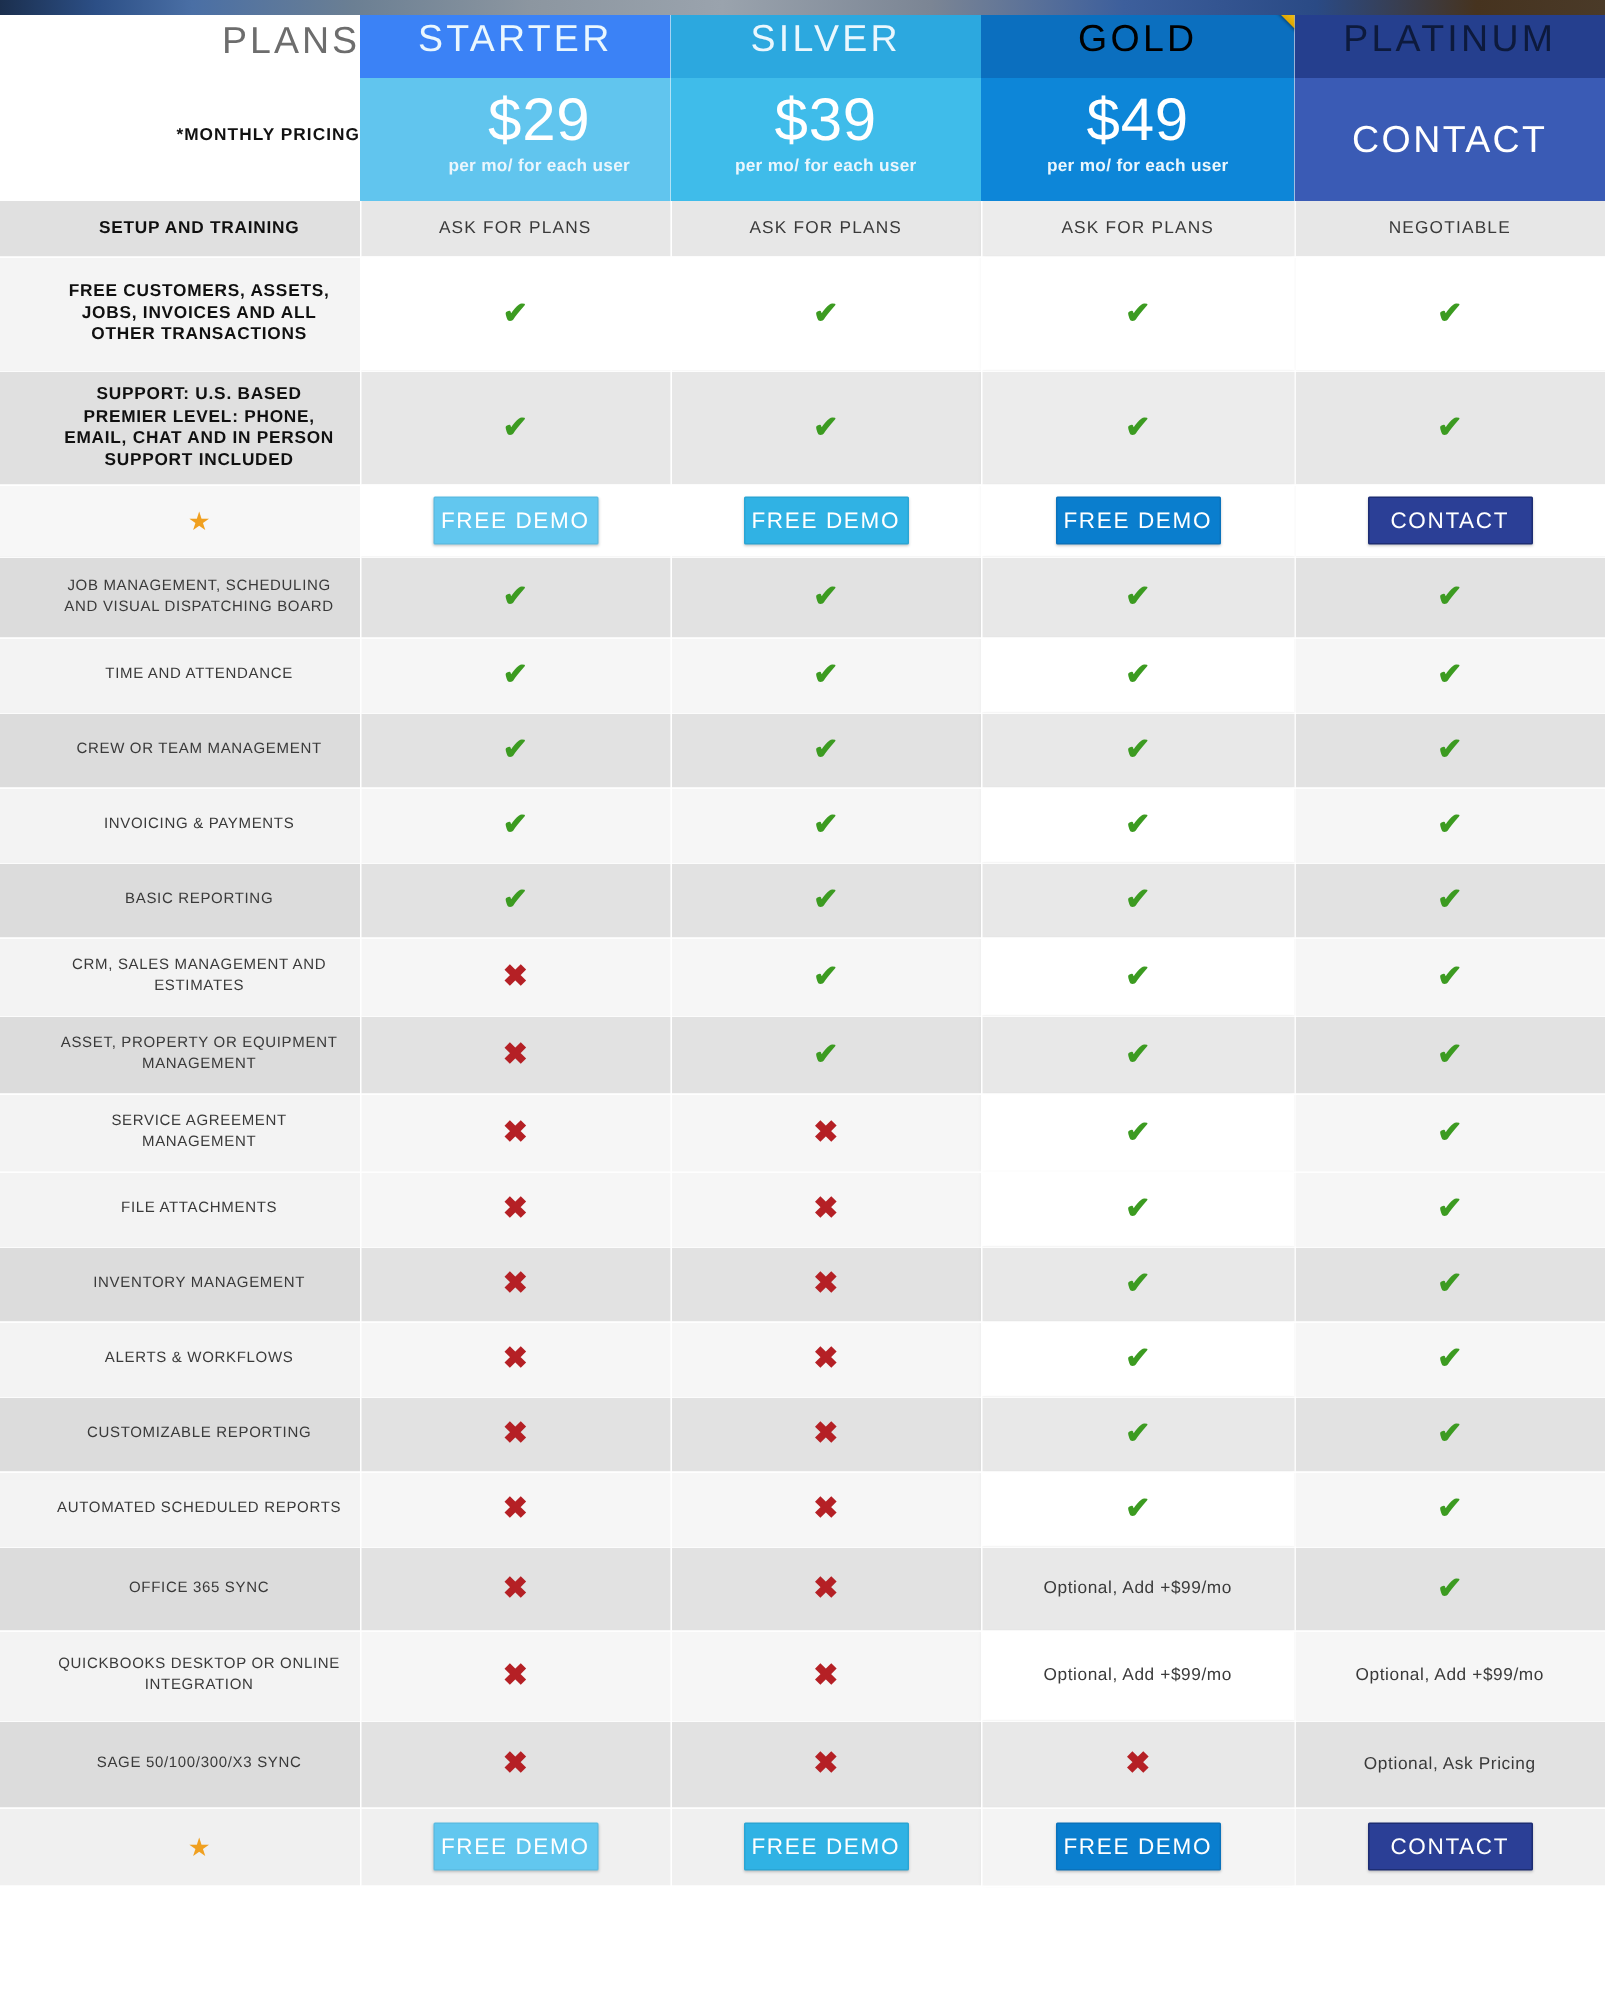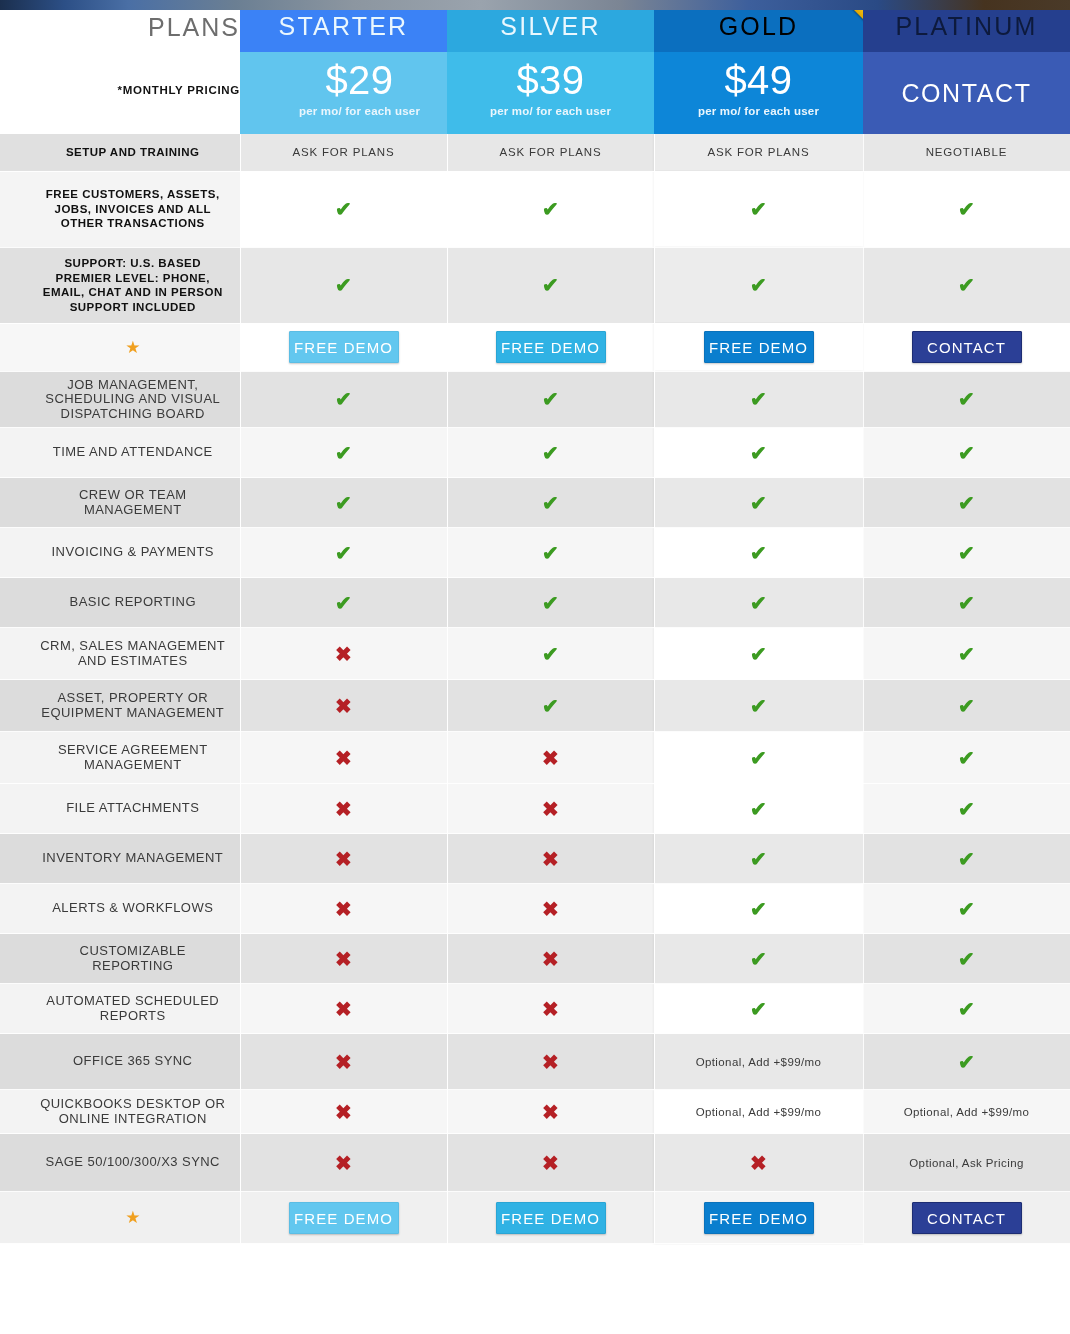--- a/index.html
+++ b/index.html
@@ -83,21 +83,21 @@
     line-height:19px;
     font-size:8.5px; font-weight:bold; color:#4d3b00; letter-spacing:.3px;
     box-shadow:0 1px 2px rgba(0,0,0,.35);
   }
 
   
   td { padding:0; border:none; }
   tr.frow td { vertical-align:middle; text-align:center; }
 
   .lbl {
-    font-size:13px; color:#3a3a3a; letter-spacing:.45px;
+    font-size:10px; color:#3a3a3a; letter-spacing:.45px;
     line-height:14.5px; padding:6px 12px; text-align:center;
   }
   .lbl.strong { font-weight:bold; color:#101010; font-size:11.5px; letter-spacing:.5px; }
 
   .val { font-size:11.5px; color:#3a3a3a; letter-spacing:.4px; padding:6px 8px; }
   .val.caps { letter-spacing:.8px; }
 
   .mark { font-size:20px; line-height:20px; font-weight:bold; }
   .mark.yes { color:#3c9b21; }
   .mark.no  { color:#b52025; }
@@ -511,21 +511,21 @@
           <td class="plan-col">
             <div class="mark no">✖</div>
           </td>
           <td class="gold-col">
             <div class="val">Optional, Add +$99/mo</div>
           </td>
           <td class="plan-col">
             <div class="mark yes">✔</div>
           </td>
         </tr>
-        <tr class="frow even" style="height: 44px;">
+        <tr class="frow even" style="height: 60px;">
           <td class="label-col">
             <div class="lbl">QUICKBOOKS DESKTOP OR ONLINE INTEGRATION</div>
           </td>
           <td class="plan-col">
             <div class="mark no">✖</div>
           </td>
           <td class="plan-col">
             <div class="mark no">✖</div>
           </td>
           <td class="gold-col">

